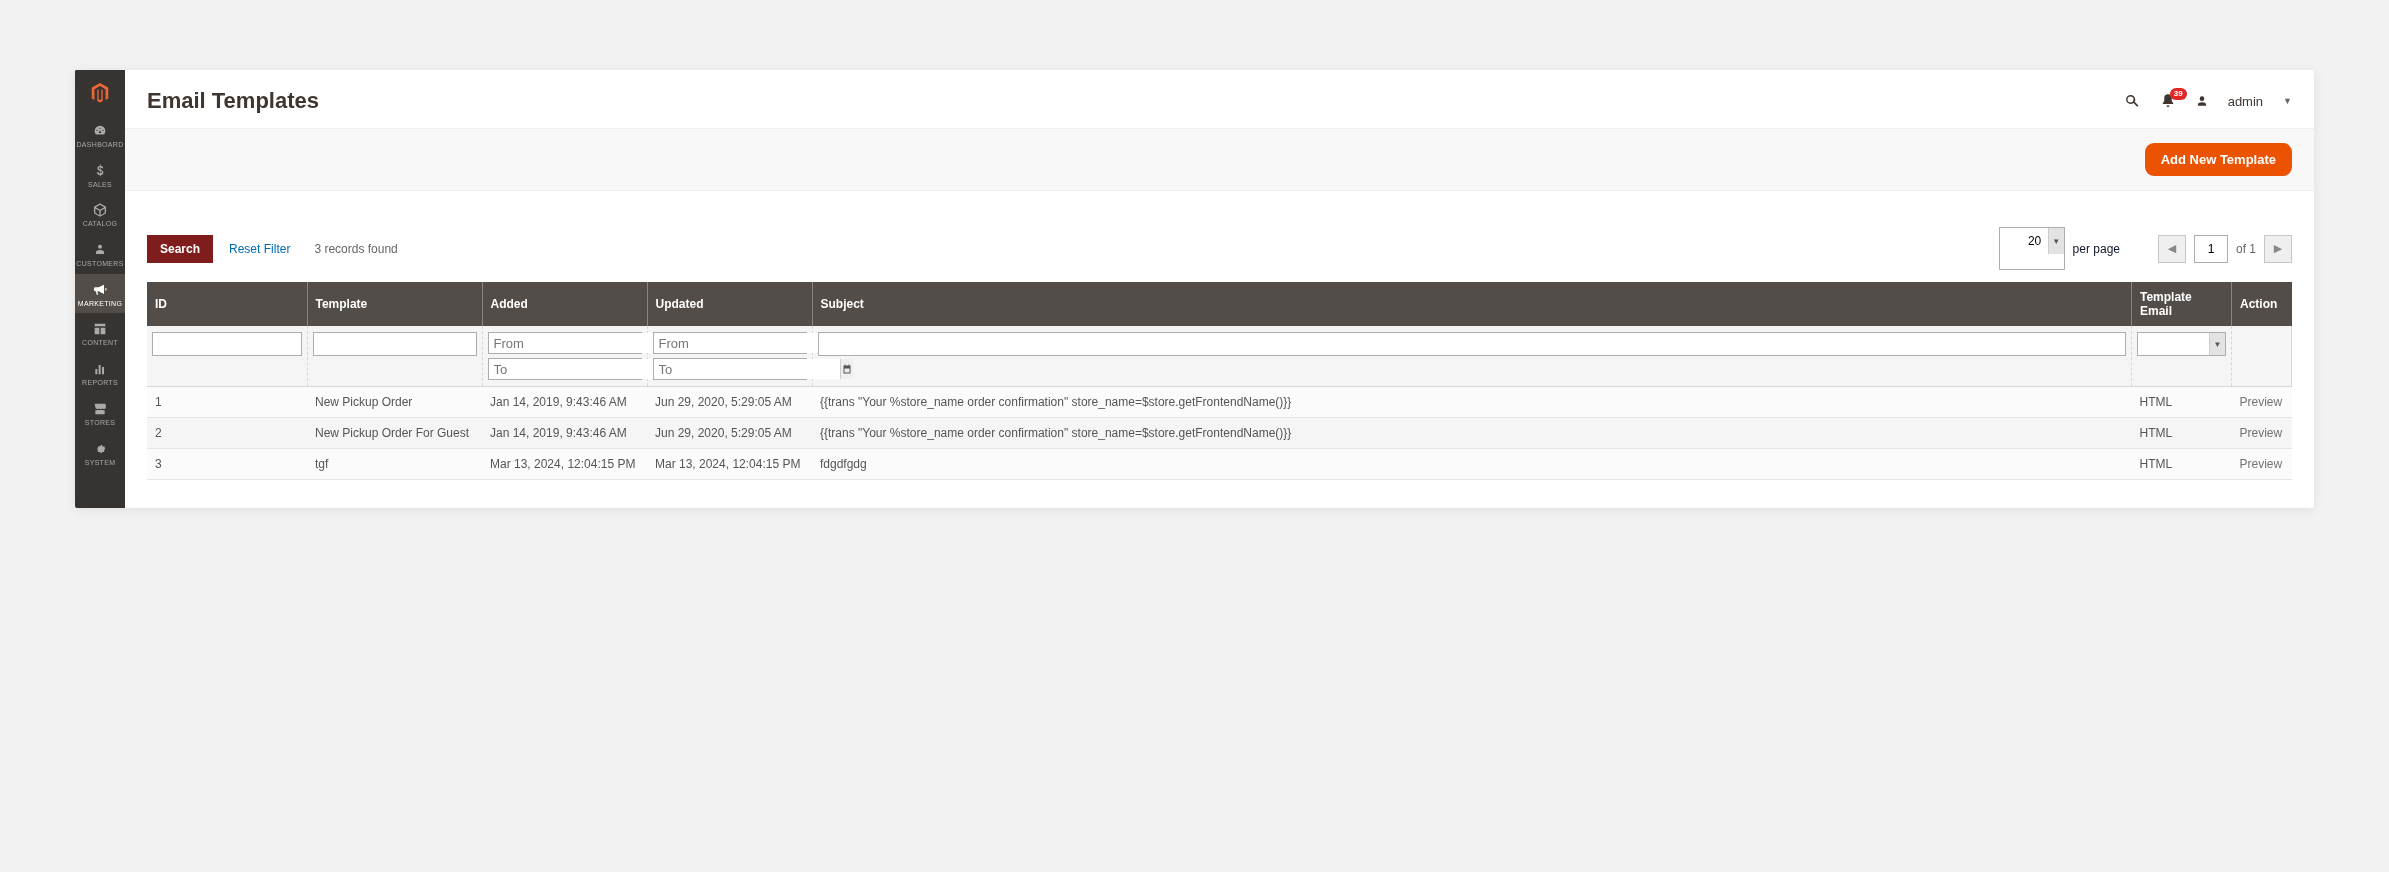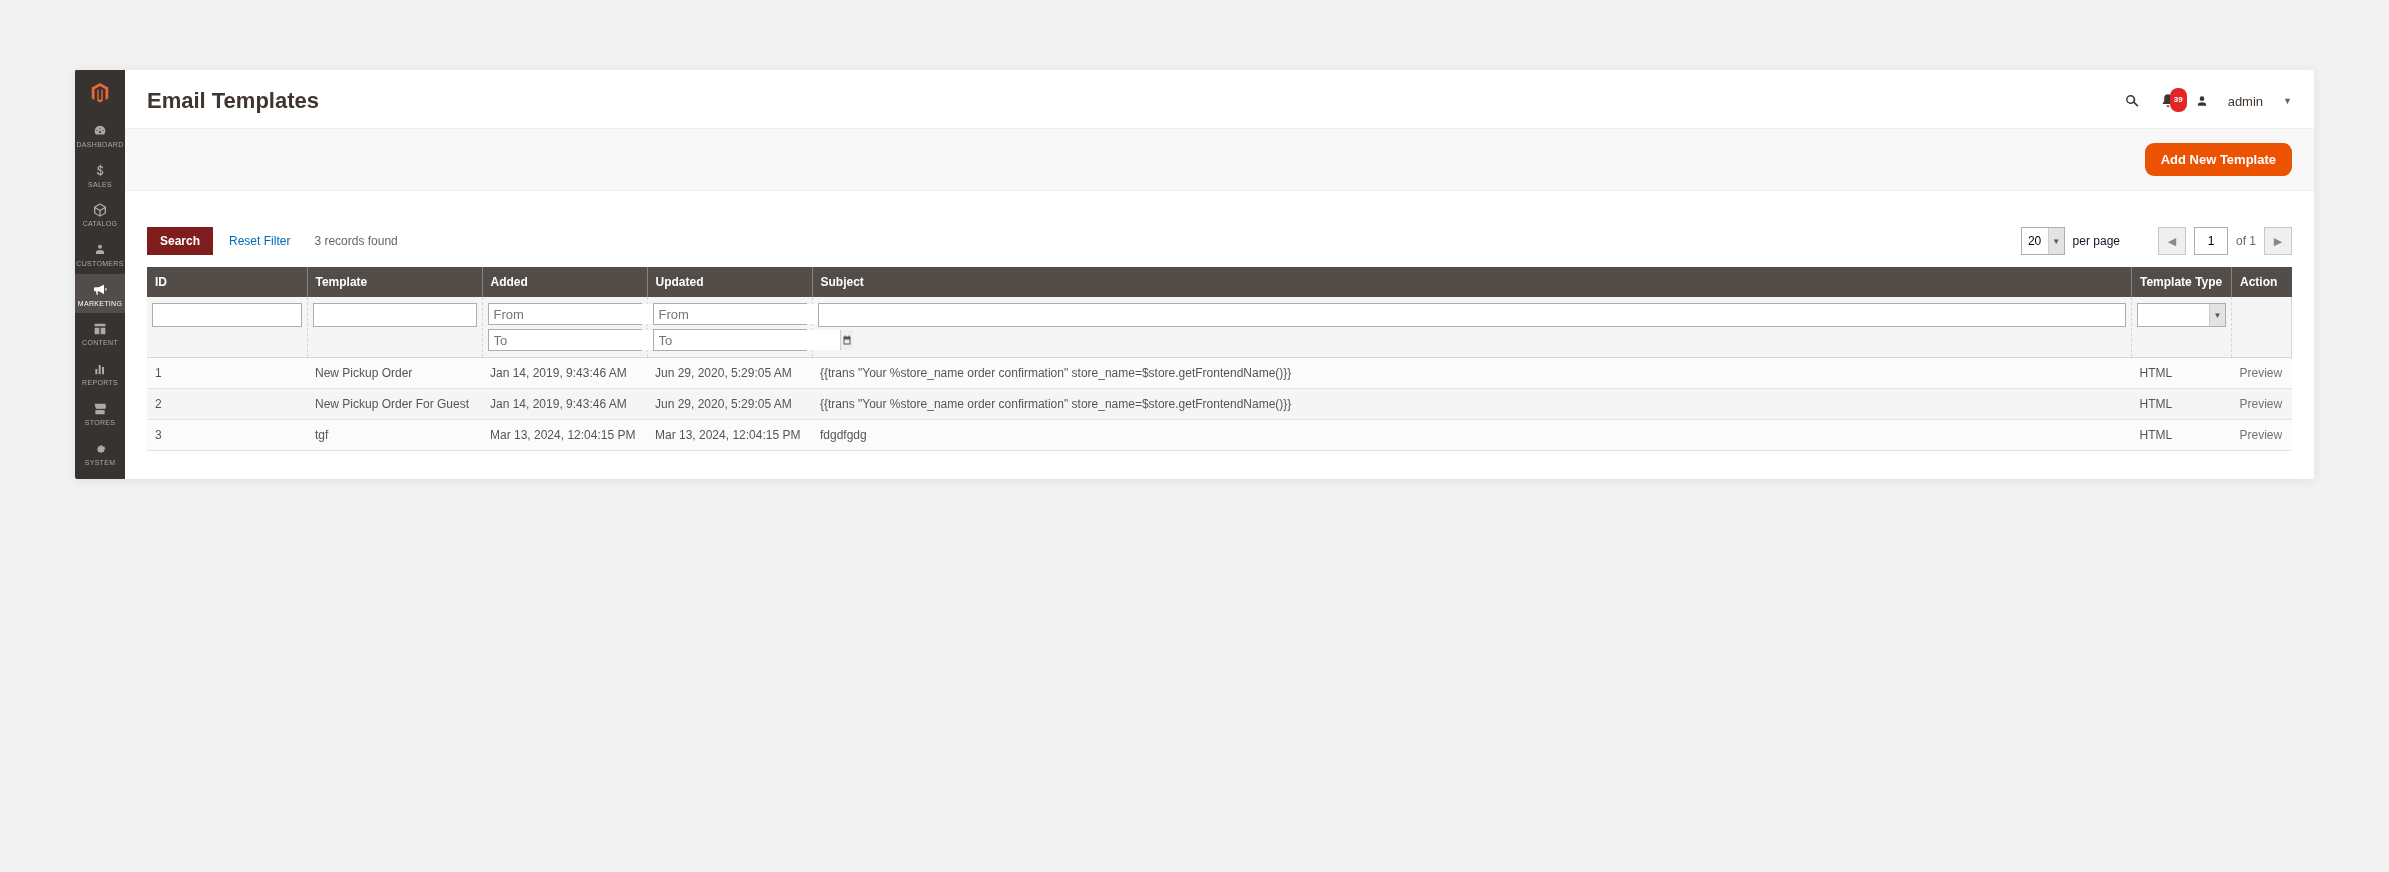--- a/index.html
+++ b/index.html
@@ -15,35 +15,35 @@
 .sidebar-item .icon { width: 16px; height: 16px; margin-bottom: 2px; display: flex; align-items: center; justify-content: center; }
 .sidebar-item .icon svg { width: 16px; height: 16px; fill: currentColor; }
 .sidebar-label { font-size: 7px; letter-spacing: 0.3px; line-height: 1.1; }
 
 .main { flex: 1; display: flex; flex-direction: column; min-width: 0; }
 .topbar { display: flex; align-items: center; padding: 18px 22px 14px; }
 .page-title { font-size: 22px; font-weight: 700; color: #41362f; flex: 1; }
 .topbar-actions { display: flex; align-items: center; gap: 18px; }
 .top-icon { display: flex; align-items: center; justify-content: center; cursor: pointer; color: #41362f; position: relative; }
 .top-icon svg { width: 18px; height: 18px; fill: currentColor; }
-.notif-badge { position: absolute; top: -4px; right: -10px; background: #e22626; color: #fff; font-size: 8px; font-weight: 600; border-radius: 8px; padding: 7px 4px; line-height: 1.2; }
+.notif-badge { position: absolute; top: -4px; right: -10px; background: #e22626; color: #fff; font-size: 8px; font-weight: 600; border-radius: 8px; padding: 1px 4px; line-height: 1.2; }
 .admin-user { display: flex; align-items: center; gap: 19px; cursor: pointer; font-size: 13px; color: #41362f; }
 .admin-user svg { width: 14px; height: 14px; fill: currentColor; }
 .caret-down { font-size: 9px; color: #666; margin-left: 1px; }
 
 .actions-bar { background: #f8f8f8; padding: 14px 22px; display: flex; justify-content: flex-end; border-top: 1px solid #eee; border-bottom: 1px solid #eee; }
 .btn-primary { background: #eb5202; color: #fff; border: none; padding: 9px 16px; font-size: 13px; font-weight: 600; cursor: pointer; border-radius: 9px; }
 
 .grid-toolbar { display: flex; align-items: center; padding: 12px 0 12px 0; margin: 24px 22px 0; }
 .btn-search { background: #7f1d1d; color: #fff; border: none; padding: 7px 13px; font-size: 12px; cursor: pointer; font-weight: 600; }
 .btn-reset { background: none; border: none; color: #006bb4; font-size: 12px; cursor: pointer; margin-left: 16px; }
 .records-found { font-size: 12px; color: #666; margin-left: 24px; }
 .toolbar-spacer { flex: 1; }
 .pager { display: flex; align-items: center; gap: 8px; }
-.page-size-select { border: 1px solid #adadad; height: 28px; display: flex; align-items: flex-start; }
+.page-size-select { border: 1px solid #adadad; height: 43px; display: flex; align-items: flex-start; padding-left: 22px; }
 .page-size-select input { border: none; width: 26px; text-align: center; font-size: 12px; height: 26px; outline: none; }
 .page-size-select .sel-caret { width: 16px; height: 26px; background: #e3e3e3; display: flex; align-items: center; justify-content: center; font-size: 8px; cursor: pointer; border-left: 1px solid #ccc; color: #555; }
 .per-page-label { font-size: 12px; color: #0f172a; margin-right: 30px; }
 .pg-btn { width: 28px; height: 28px; border: 1px solid #c7c7c7; background: #efefef; display: flex; align-items: center; justify-content: center; cursor: pointer; font-size: 11px; color: #888; }
 .pg-input { width: 34px; height: 28px; border: 1px solid #adadad; text-align: center; font-size: 12px; }
 .pg-of { font-size: 12px; color: #666; }
 
 .data-grid { width: calc(100% - 44px); margin: 0 22px 28px; border-collapse: collapse; font-size: 12px; table-layout: fixed; }
 .data-grid th { background: #524d49; color: #fff; text-align: left; padding: 8px 8px; font-weight: 600; font-size: 12px; border-right: 1px solid #8a837f; }
 .data-grid th:last-child { border-right: none; }
@@ -214,21 +214,21 @@
             <col class="col-type">
             <col class="col-action">
       </colgroup>
       <thead>
         <tr>
           <th>ID</th>
           <th>Template</th>
           <th>Added</th>
           <th>Updated</th>
           <th>Subject</th>
-          <th>Template Type</th>
+          <th>Template Email</th>
           <th>Action</th>
         </tr>
         <tr class="filter-row">
           <td><input class="filter-input" style=""></td>
           <td><input class="filter-input" style=""></td>
           <td>
             <div class="date-filter">
               <div class="date-row">
                 <input placeholder="From" style="">
                 <span class="cal-btn">

